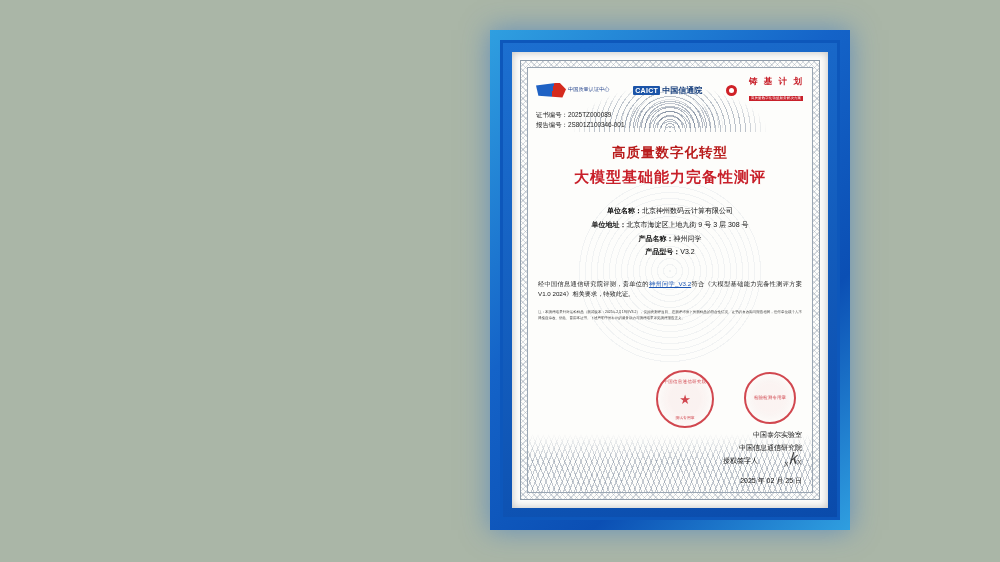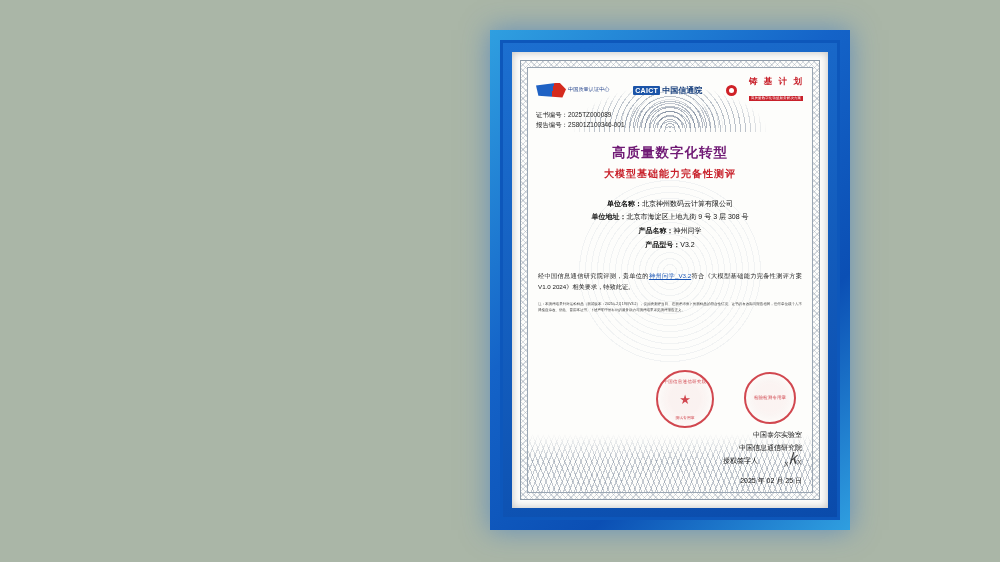--- a/index.html
+++ b/index.html
@@ -217,26 +217,26 @@
   }
   .serials .row { white-space: nowrap; }
 
   .title-block {
     margin-top: 12px;
     text-align: center;
   }
   .title-line1 {
     font-size: 13.5px;
     font-weight: bold;
-    color: #701a75;
+    color: #b91c1c;
     letter-spacing: 1px;
     line-height: 1.5;
   }
   .title-line2 {
-    font-size: 10px;
+    font-size: 15px;
     font-weight: bold;
     color: #c8202a;
     letter-spacing: 1px;
     line-height: 1.5;
     margin-top: 3px;
   }
 
   .fields {
     margin-top: 16px;
     text-align: center;

